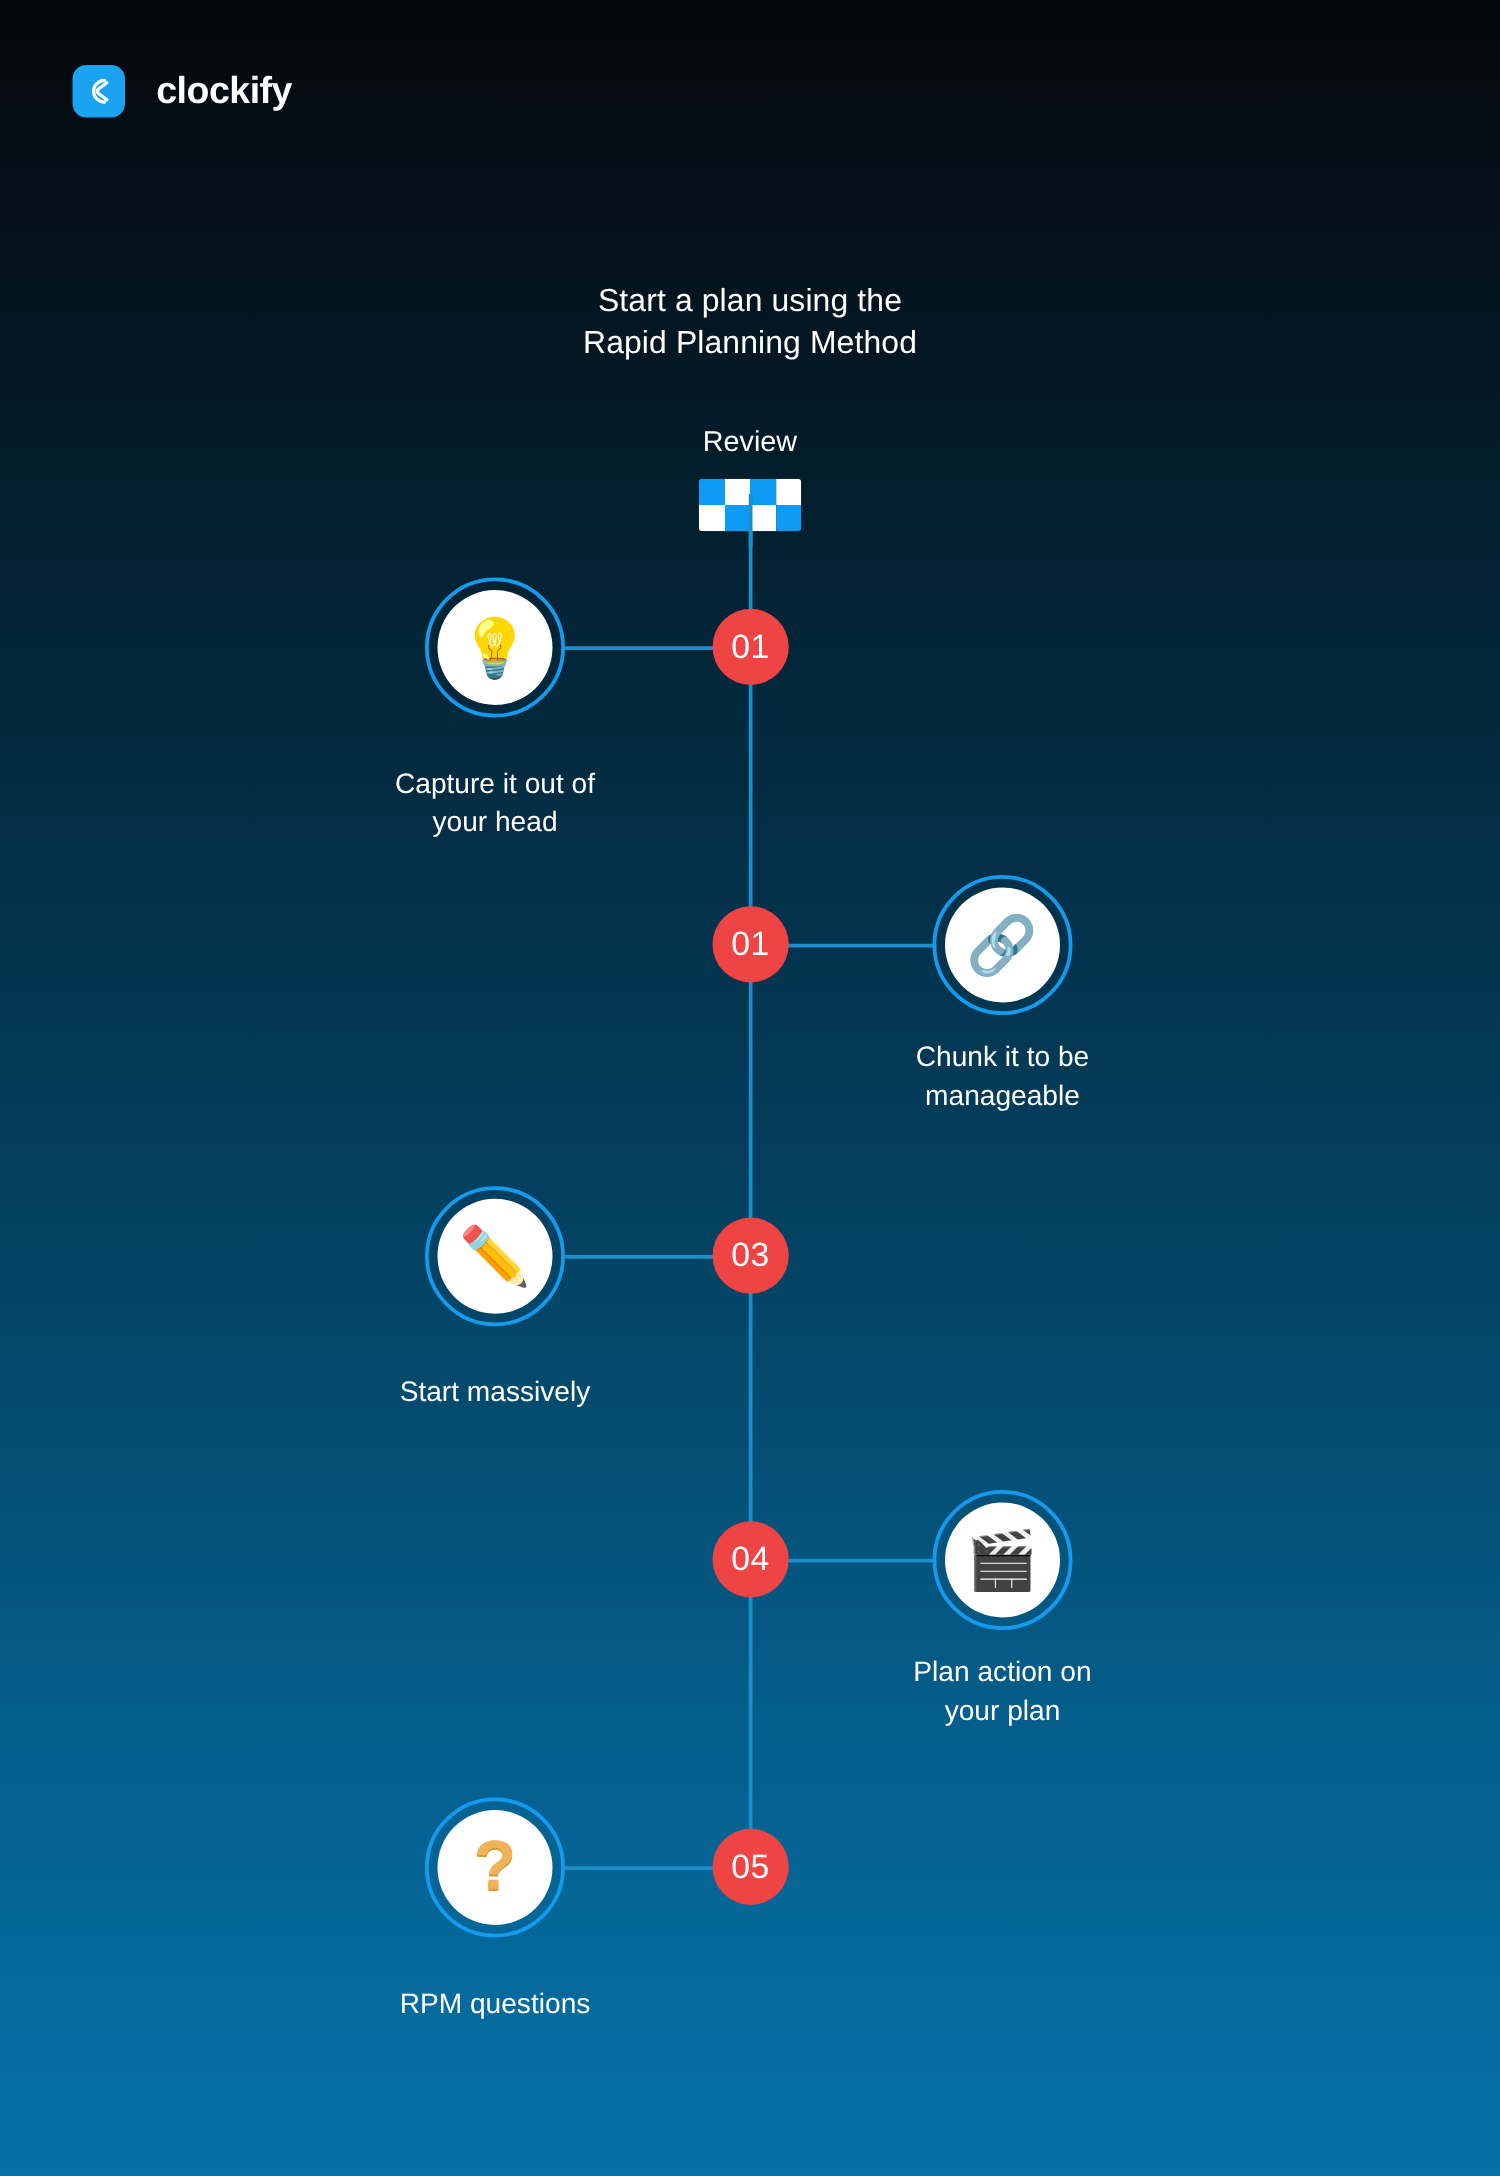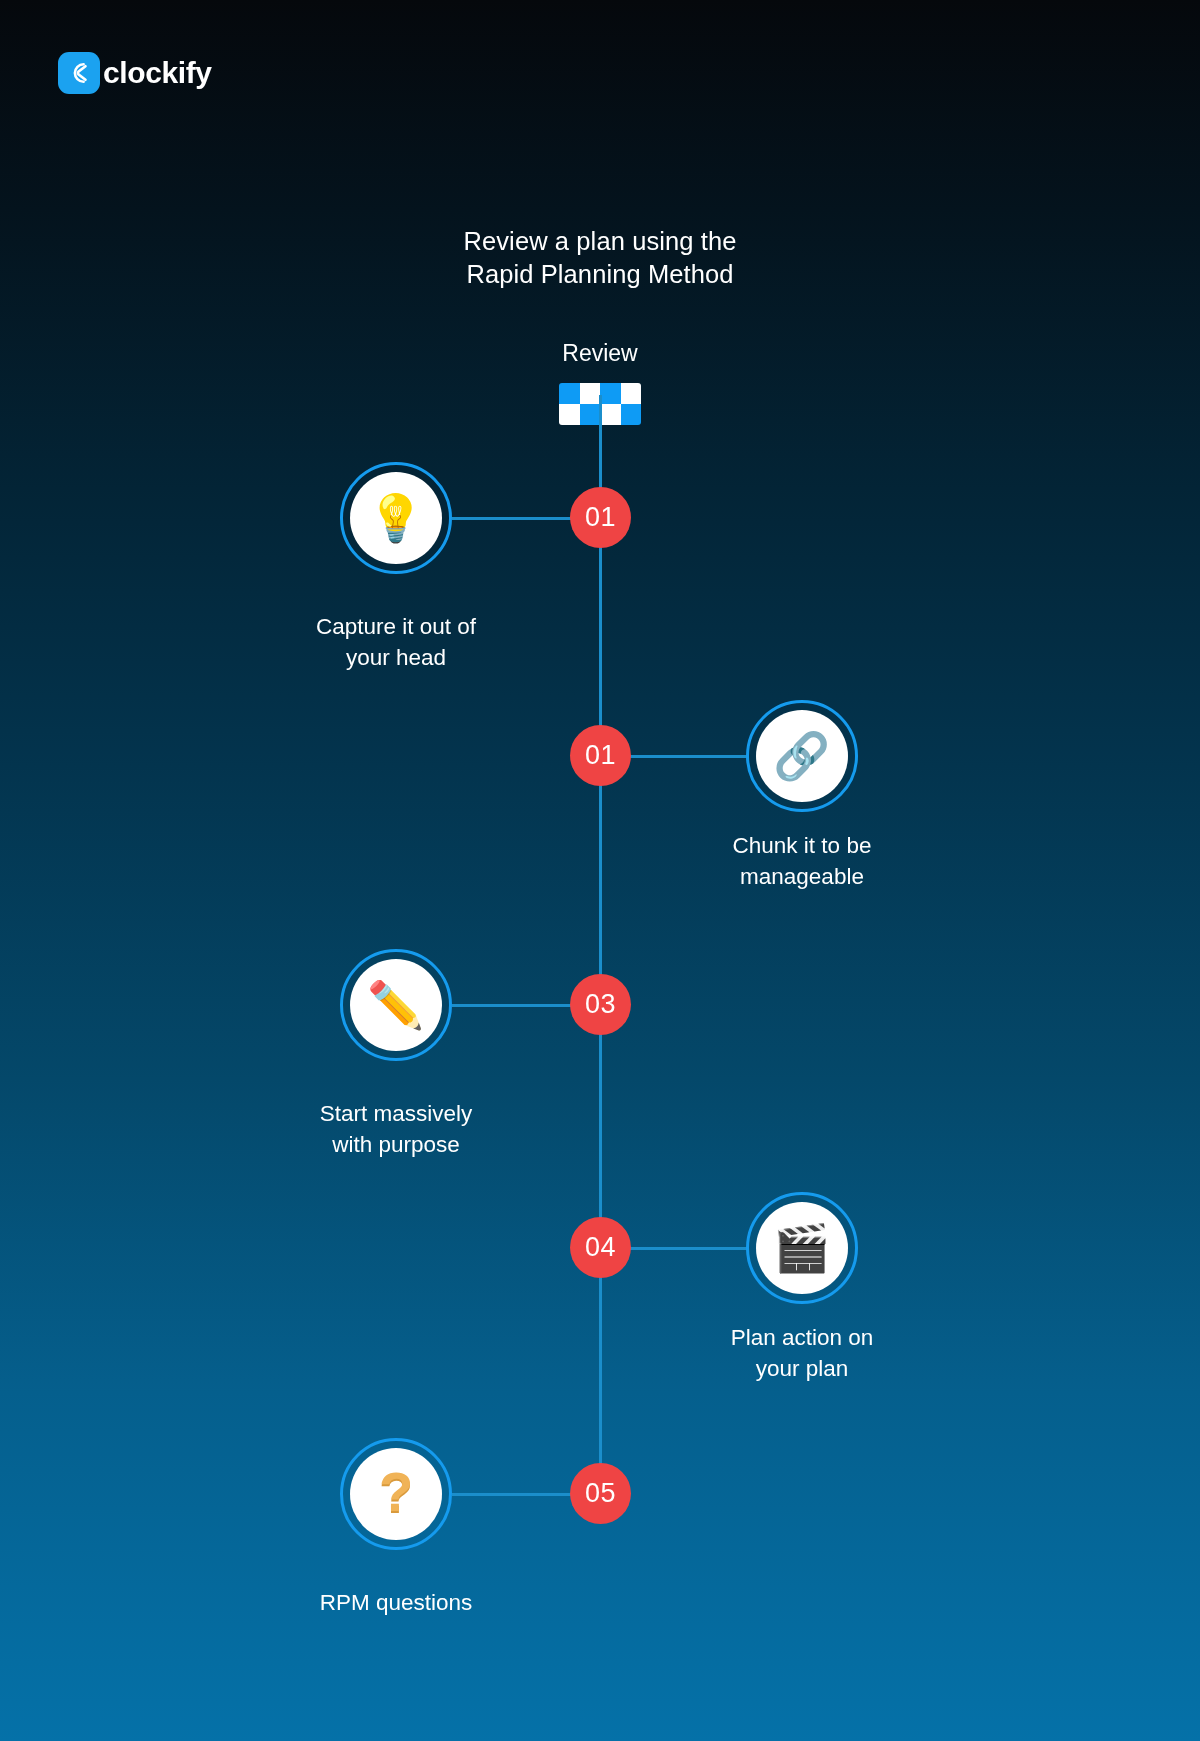--- a/index.html
+++ b/index.html
@@ -26,21 +26,21 @@
     position: relative;
   }
 
   
   .logo {
     position: absolute;
     left: 58px;
     top: 52px;
     display: flex;
     align-items: center;
-    gap: 3px;
+    gap: 25px;
   }
   .logo-mark {
     width: 42px;
     height: 42px;
     border-radius: 11px;
     background: #1ba2f0;
     display: flex;
     align-items: center;
     justify-content: center;
   }
@@ -199,21 +199,21 @@
   <span class="logo-mark">
     <svg width="26" height="26" viewBox="0 0 26 26" aria-hidden="true">
       <path d="M19.5 6.2 L12.4 11.6 a2.4 2.4 0 0 0 0 2.8 L19.5 19.8" fill="none" stroke="#ffffff" stroke-width="2.6" stroke-linecap="round"></path>
       <path d="M17.6 4.3 A8.6 8.6 0 1 0 17.6 21.7" fill="none" stroke="#ffffff" stroke-width="2.6" stroke-linecap="round"></path>
     </svg>
   </span>
   <span class="logo-word">clockify</span>
 </div>
 
 <div class="title">
-  <div>Review a plan using the</div>
+  <div>Start a plan using the</div>
   <div>Rapid Planning Method</div>
 </div>
 
 <div class="start-label">Review</div>
 <div class="start-flag">
   <div class="flag-grid">
     <i class="fc-b"></i>
     <i class="fc-w"></i>
     <i class="fc-b"></i>
     <i class="fc-w"></i>
@@ -252,21 +252,20 @@
 </div>
 
 <div class="step" style="top:1005px">
   <div class="connector left"></div>
   <div class="badge">03</div>
   <div class="icon-bubble left">
     <span class="icon-disc">✏️</span>
   </div>
   <div class="step-label left">
     <div>Start massively</div>
-    <div>with purpose</div>
   </div>
 </div>
 
 <div class="step" style="top:1248px">
   <div class="connector right"></div>
   <div class="badge">04</div>
   <div class="icon-bubble right">
     <span class="icon-disc">🎬</span>
   </div>
   <div class="step-label right">

